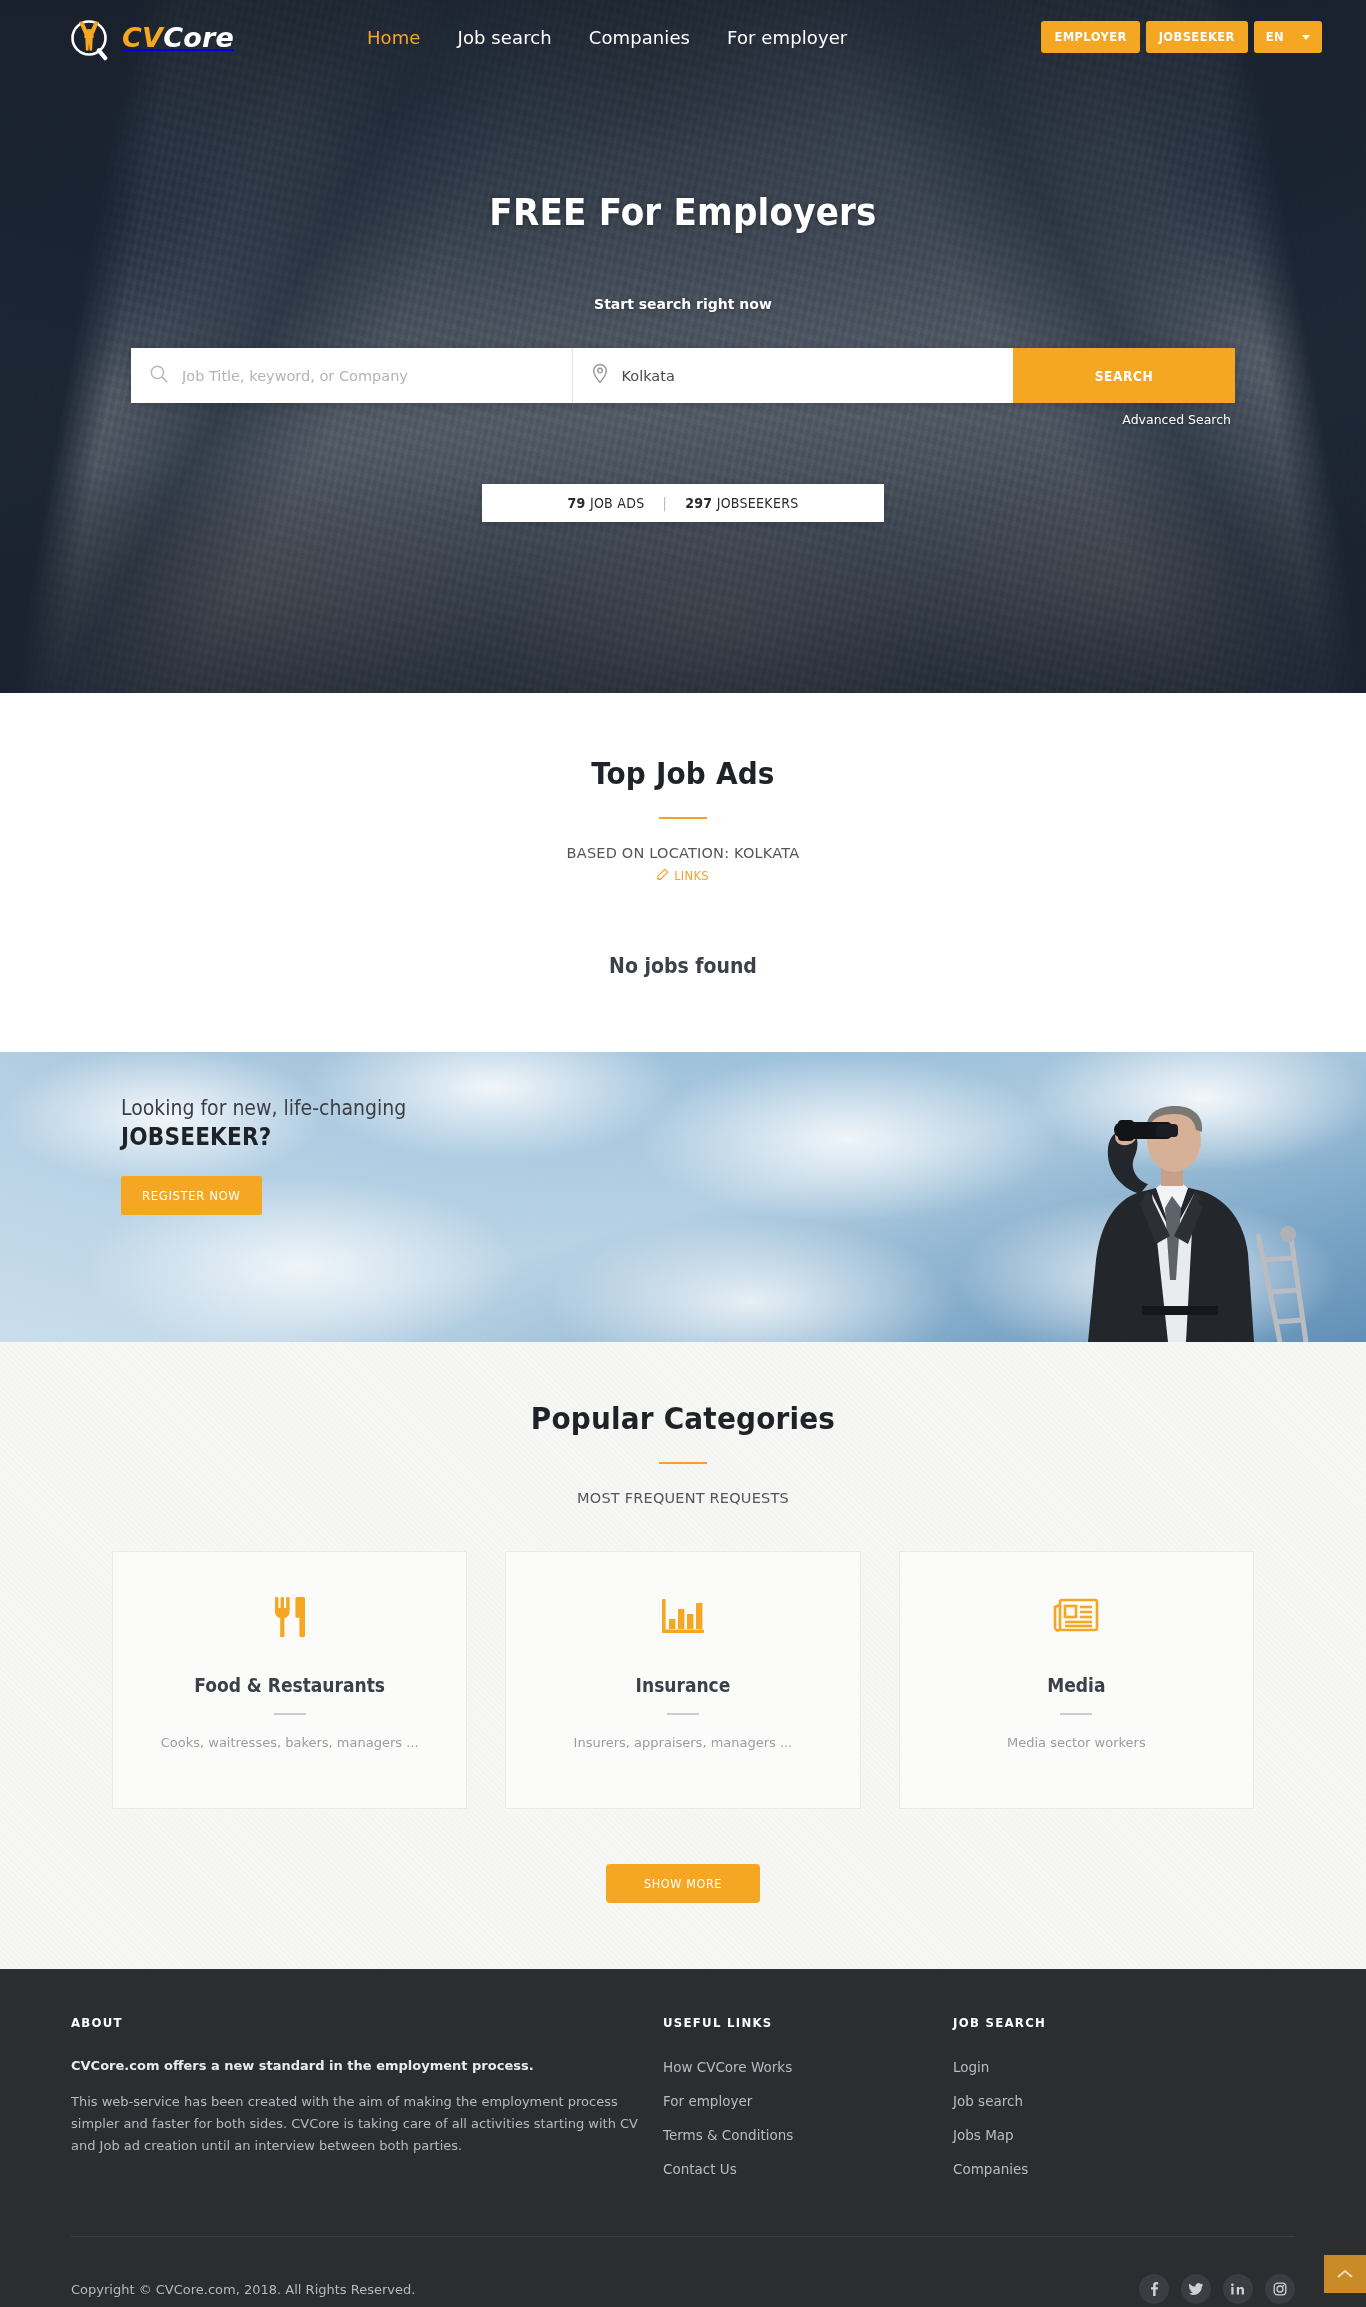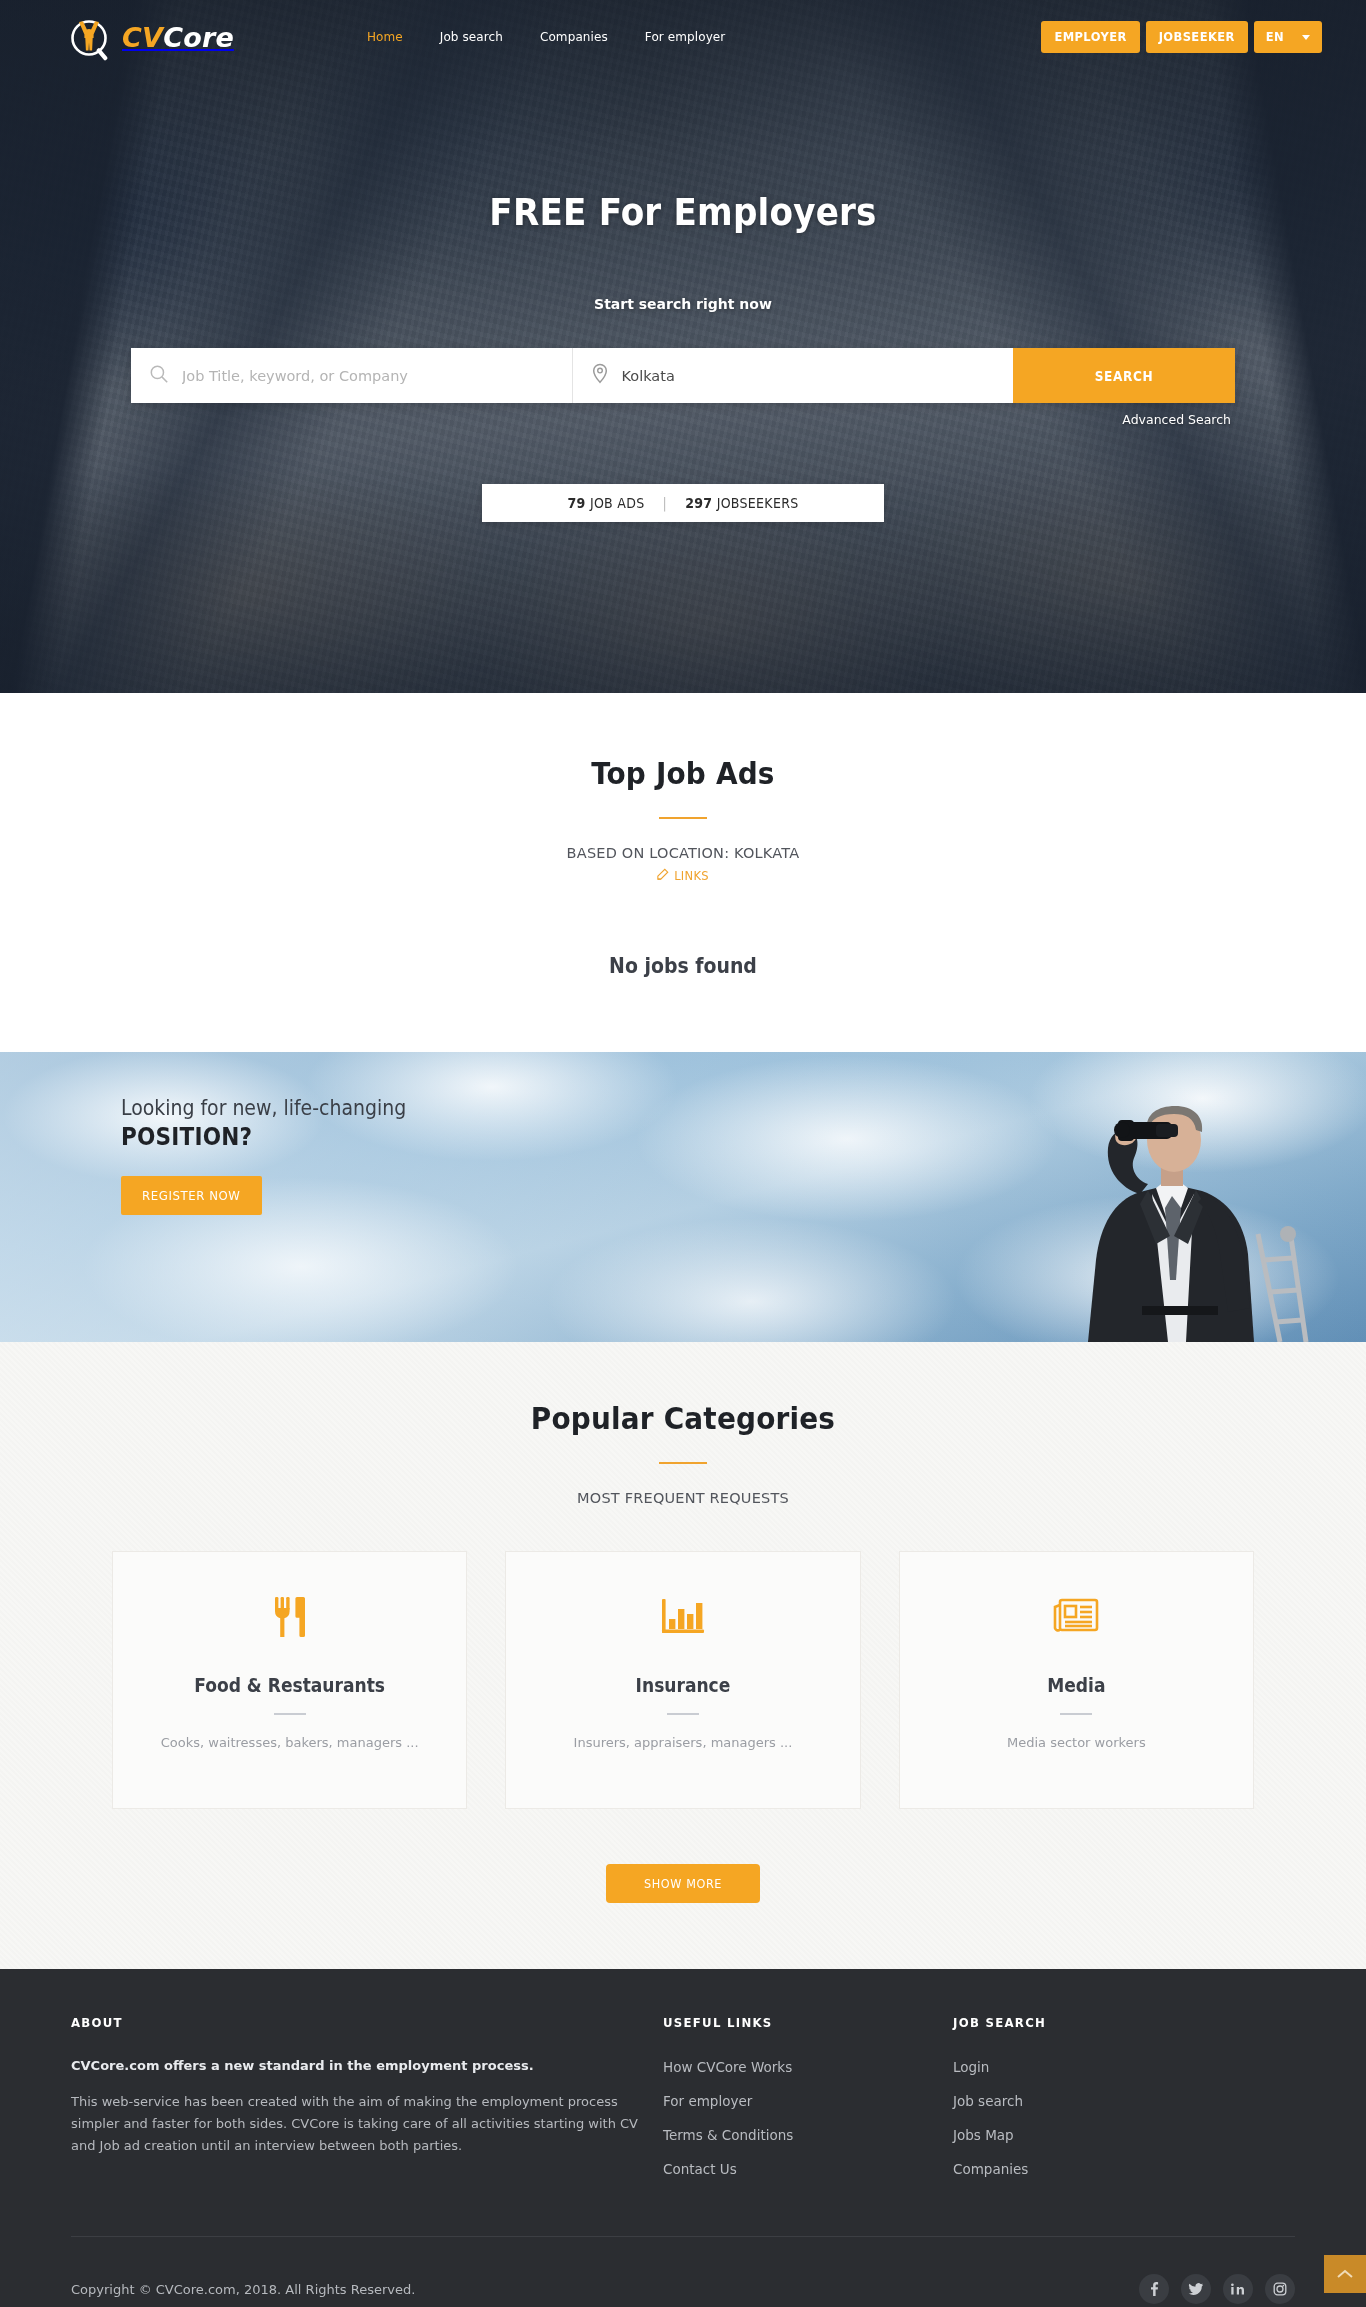--- a/index.html
+++ b/index.html
@@ -72,21 +72,21 @@
     font-family: "DejaVu Sans", sans-serif; font-style: italic; text-align: right;
   }
   .brand-text .cv { color: #f5a623; }
   .brand-text .core { color: #ffffff; }
 
   .nav-links {
     display: flex; align-items: center; gap: 37px;
     margin-left: 133px;
   }
   .nav-link {
-    color: #ffffff; font-size: 12px; text-decoration: none;
+    color: #ffffff; font-size: 18px; text-decoration: none;
     font-family: "DejaVu Sans", sans-serif;
     white-space: nowrap; letter-spacing: .1px;
   }
   .nav-link.active { color: #f5a623; }
 
   .nav-actions { margin-left: auto; display: flex; align-items: center; gap: 6px; }
   .btn-pill {
     background: #f5a623; color: #fff; border: none;
     font-size: 11.5px; font-weight: 700; letter-spacing: .4px;
     padding: 9px 13px; border-radius: 3px; cursor: pointer;
@@ -417,21 +417,21 @@
       </span>
       <span>LINKS</span>
     </a>
     <div class="no-jobs">No jobs found</div>
   </section>
 
   <section class="banner">
     <div class="sky"></div>
     <div class="banner-inner">
       <div class="banner-t1">Looking for new, life-changing</div>
-      <div class="banner-t2">POSITION?</div>
+      <div class="banner-t2">JOBSEEKER?</div>
       <button class="btn-register">REGISTER NOW</button>
     </div>
     <div class="banner-man">
       <svg width="270" height="258" viewBox="0 0 270 258" aria-hidden="true">
 
         <g stroke="#b9bcc0" stroke-width="5" fill="none">
           <line x1="214" y1="150" x2="236" y2="258"></line>
           <line x1="246" y1="146" x2="262" y2="258"></line>
           <line x1="219" y1="176" x2="249" y2="174"></line>
           <line x1="226" y1="208" x2="254" y2="206"></line>

